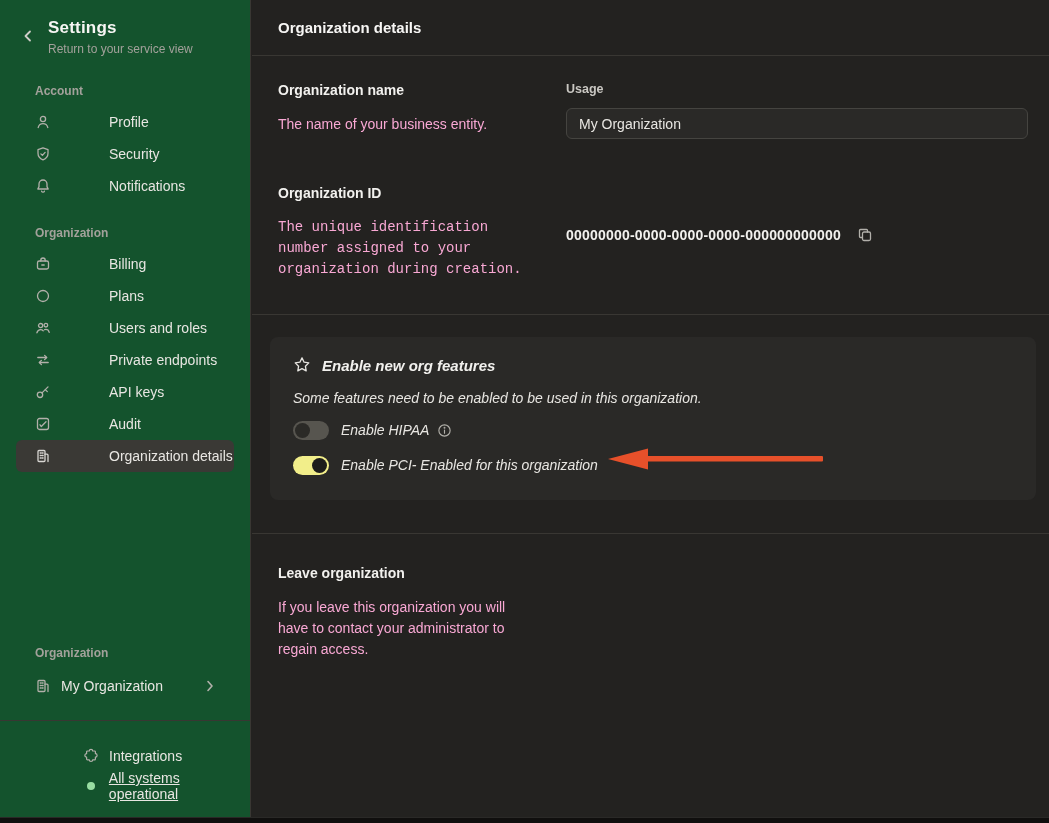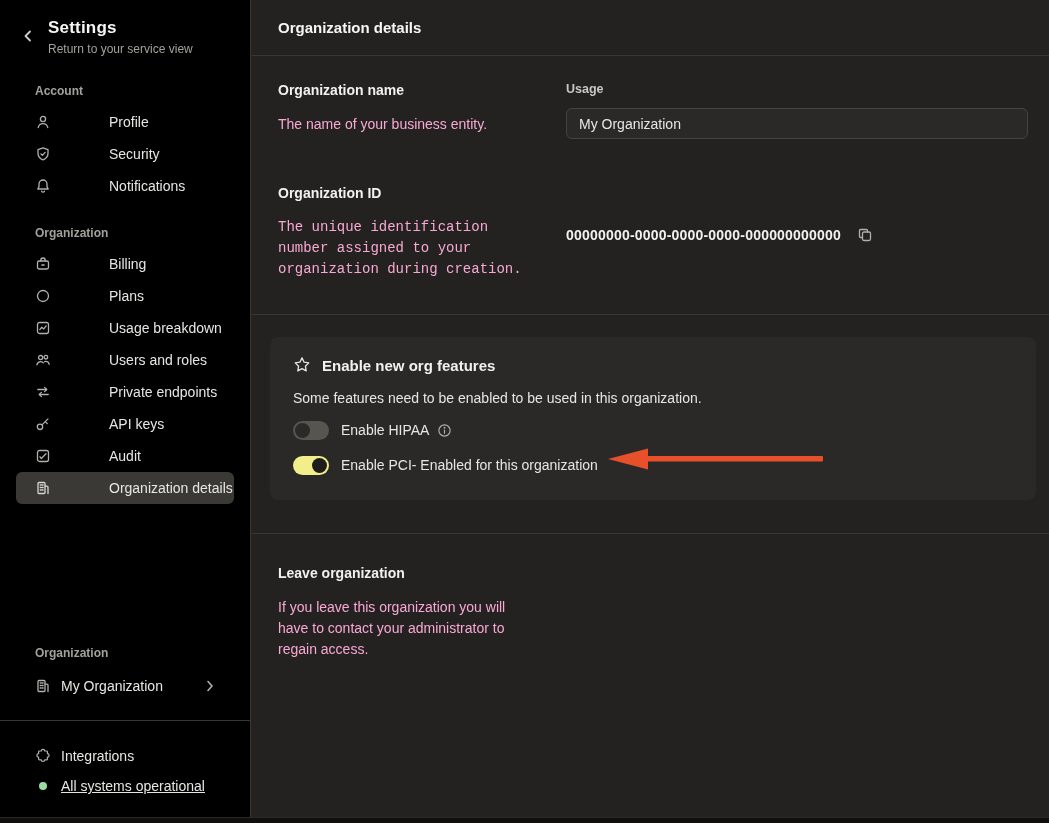--- a/index.html
+++ b/index.html
@@ -1,21 +1,21 @@
 <!DOCTYPE html>
 <html><head>
 <meta charset="utf-8">
 <style>
   * { margin:0; padding:0; box-sizing:border-box; }
   html,body { background:#0e0d0c; }
   body { font-family:"Liberation Sans","DejaVu Sans",sans-serif; }
   .app { position:relative; width:1049px; height:823px; background:#232220; overflow:hidden; color:#e8e6e2; }
 
   
-  .sidebar { position:absolute; left:0; top:0; bottom:6px; width:251px; border-right:1px solid #393733; background:#000000; }
+  .sidebar { position:absolute; left:0; top:0; bottom:6px; width:251px; border-right:1px solid #393733; background:#14532d; }
   .sb-header { display:flex; align-items:flex-start; padding:18px 16px 0 16px; }
   .back-btn { width:24px; height:24px; margin-top:6px; display:flex; align-items:center; justify-content:center; color:#cfcdc8; cursor:pointer; }
   .sb-title-wrap { margin-left:8px; }
   .sb-title { font-size:17px; font-weight:700; color:#f7f6f4; letter-spacing:.2px; }
   .sb-subtitle { font-size:12px; color:#a3a19b; margin-top:4px; }
   .sb-section-label { font-size:12px; font-weight:600; color:#a3a19b; margin:0 0 8px 35px; }
   .sb-group-account { margin-top:28px; }
   .sb-group-org { margin-top:24px; }
   .sb-item { display:flex; align-items:center; height:32px; padding-left:19px; margin:0 16px; border-radius:6px; cursor:pointer; color:#e8e6e2;gap:48px; }
   .sb-item.selected { background:#3a3935; }
@@ -23,21 +23,21 @@
   .sb-item.selected .icn { color:#d8d6d2; }
   .sb-item .lbl { margin-left:10px; font-size:14px; }
   .sb-bottom { position:absolute; left:0; right:0; bottom:0; }
   .org-switcher-label { font-size:12px; font-weight:600; color:#a3a19b; margin:0 0 10px 35px; }
   .org-switcher { display:flex; align-items:center; height:32px; padding-left:19px; margin:0 16px; border-radius:6px; cursor:pointer; }
   .org-switcher .icn { width:16px; height:16px; color:#b2b0aa; flex:0 0 16px; }
   .org-switcher .lbl { margin-left:10px; font-size:14px; }
   .org-switcher .chev { margin-left:auto; margin-right:20px; color:#b2b0aa; display:flex; }
   .sb-divider { height:1px; background:#393733; margin-top:18px; }
   .sb-footer { padding:20px 0 16px 0; }
-  .ft-item { display:flex; align-items:center; height:30px; padding-left:35px; cursor:pointer; }
+  .ft-item { display:flex; align-items:center; height:30px; padding-left:44px; cursor:pointer;margin-left:39px; }
   .ft-item .icn { width:16px; height:16px; color:#b2b0aa; flex:0 0 16px; display:flex; align-items:center; justify-content:center; }
   .ft-item .lbl { margin-left:10px; font-size:14px; color:#e8e6e2; }
   .status-dot { width:8px; height:8px; border-radius:50%; background:#98dda2; margin-left:4px; }
   .ft-item .status-lbl { margin-left:14px; font-size:14px; color:#e8e6e2;text-decoration:underline; }
 
   
   .main { position:absolute; left:252px; top:0; right:0; bottom:6px; background:#232220; }
   .main-header { height:56px; display:flex; align-items:center; padding-left:26px; border-bottom:1px solid #393733; }
   .main-title { font-size:15px; font-weight:700; color:#f7f6f4; }
   .content { padding:0 21px 0 26px; }
@@ -51,21 +51,21 @@
   .field-label { font-size:12.5px; font-weight:600; color:#c9c7c2; }
   .text-input { margin-top:12px; width:100%; height:31px; background:#2a2927; border:1px solid #454440; border-radius:6px; padding:0 12px; font-size:14px; color:#e8e6e2; font-family:inherit; outline:none; }
 
   .row-orgid { margin-top:46px; }
   .orgid-value-wrap { display:flex; align-items:center; padding-top:42px; }
   .orgid-value { font-size:14px; font-weight:600; color:#f2f1ee; letter-spacing:.2px; }
   .copy-btn { margin-left:16px; color:#b2b0aa; cursor:pointer; display:flex; }
 
   .full-divider { height:1px; background:#393733; margin:34px -21px 0 -26px; }
 
-  .features-card { margin:22px -8px 0 -8px; background:#2a2927; border-radius:8px; padding:19px 23px 24px 23px; }
+  .features-card { margin:22px -8px 0 -8px; background:#2a2927; border-radius:8px; padding:19px 23px 24px 23px;font-style:italic; }
   .card-title-row { display:flex; align-items:center; }
   .card-title-row .star { color:#e8e6e2; display:flex; }
   .card-title { font-size:15px; font-weight:700; color:#f2f1ee; margin-left:11px; }
   .card-desc { font-size:14px; color:#e8e6e2; margin-top:16px; }
   .toggle-row { display:flex; align-items:center; margin-top:13px; height:22px; }
   .toggle { position:relative; width:36px; height:19px; border-radius:10px; cursor:pointer; flex:0 0 36px; }
   .toggle.off { background:#57554f; }
   .toggle.off .knob { position:absolute; left:2px; top:2px; width:15px; height:15px; border-radius:50%; background:#2b2a27; }
   .toggle.on { background:#f2ee8a; }
   .toggle.on .knob { position:absolute; right:2px; top:2px; width:15px; height:15px; border-radius:50%; background:#1e1d1b; }
@@ -151,29 +151,20 @@
 
       <div class="sb-item">
         <span class="icn">
           <svg width="16" height="16" viewBox="0 0 16 16" fill="none" stroke="currentColor" stroke-width="1.3">
               <circle cx="8" cy="8" r="5.5"></circle>
             </svg>
         </span>
         <span class="lbl">Plans</span>
       </div>
 
-      <div class="sb-item">
-        <span class="icn">
-          <svg width="16" height="16" viewBox="0 0 16 16" fill="none" stroke="currentColor" stroke-width="1.3" stroke-linecap="round" stroke-linejoin="round">
-              <rect x="2.5" y="2.5" width="11" height="11" rx="2"></rect>
-              <path d="M4.8 9.6l2-2.3 1.9 1.6 2.5-3"></path>
-            </svg>
-        </span>
-        <span class="lbl">Usage breakdown</span>
-      </div>
 
       <div class="sb-item">
         <span class="icn">
           <svg width="16" height="16" viewBox="0 0 16 16" fill="none" stroke="currentColor" stroke-width="1.3" stroke-linecap="round" stroke-linejoin="round">
               <circle cx="5.6" cy="5.6" r="2.1"></circle>
               <path d="M1.9 12.8c.6-2.1 2-3.2 3.7-3.2 1 0 1.9.4 2.6 1.1"></path>
               <circle cx="10.9" cy="5.2" r="1.8"></circle>
               <path d="M9.7 9.7c.4-.2.8-.3 1.2-.3 1.6 0 2.8 1 3.3 2.9"></path>
             </svg>
         </span>

